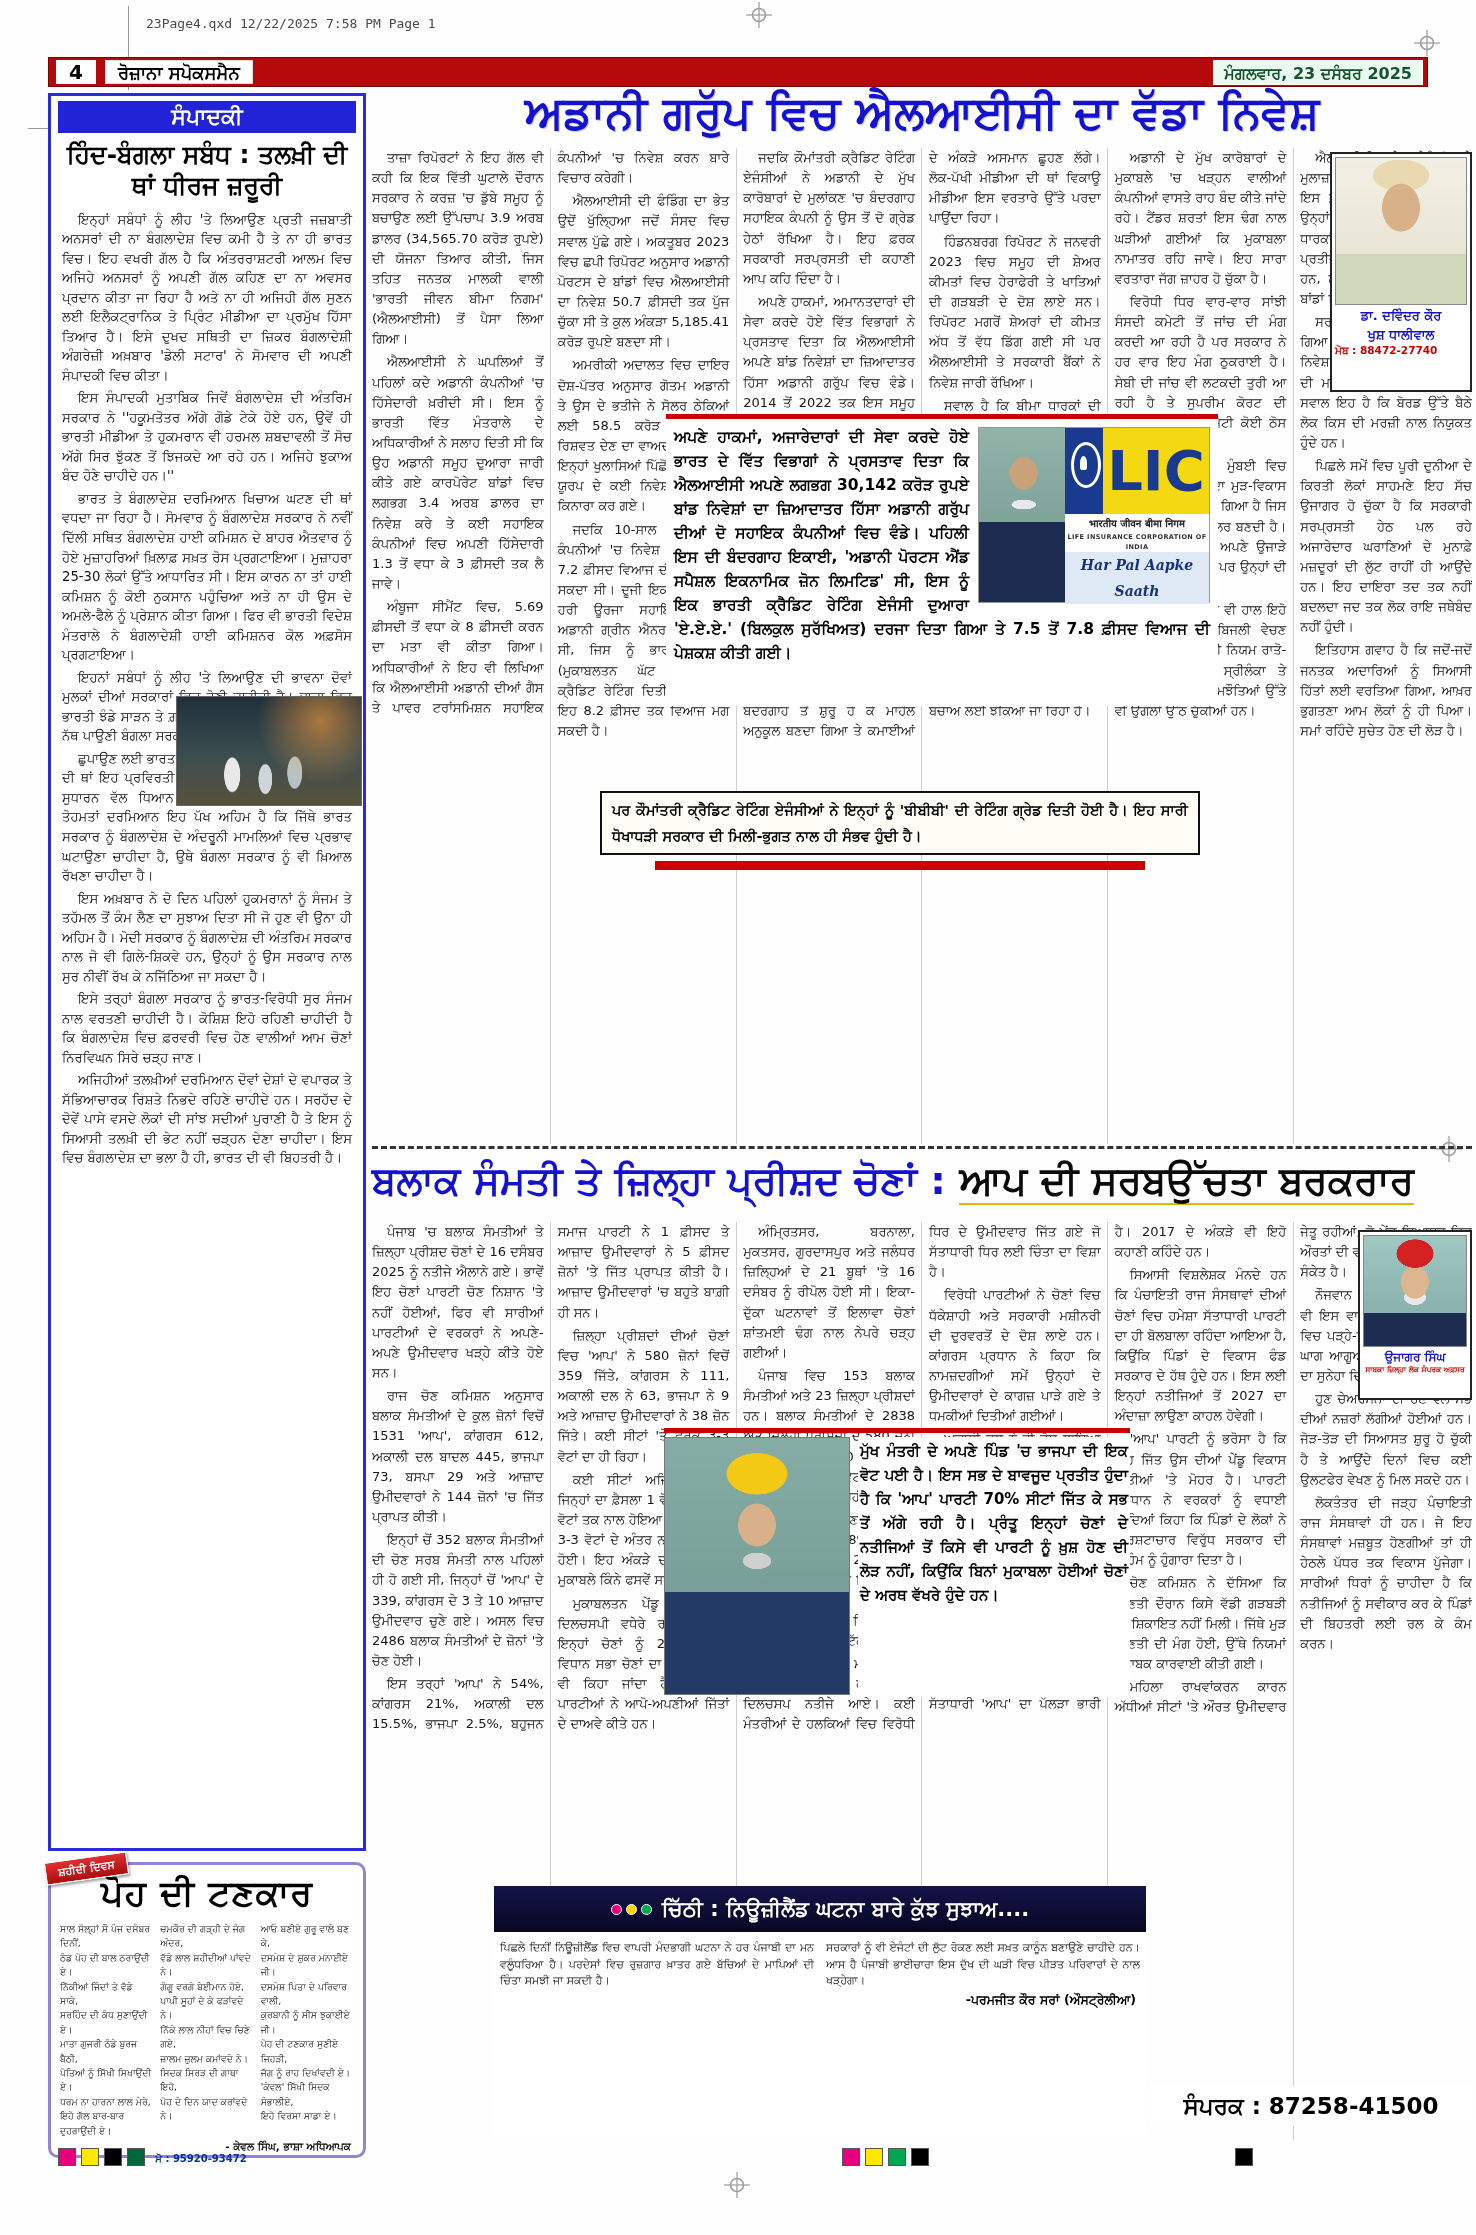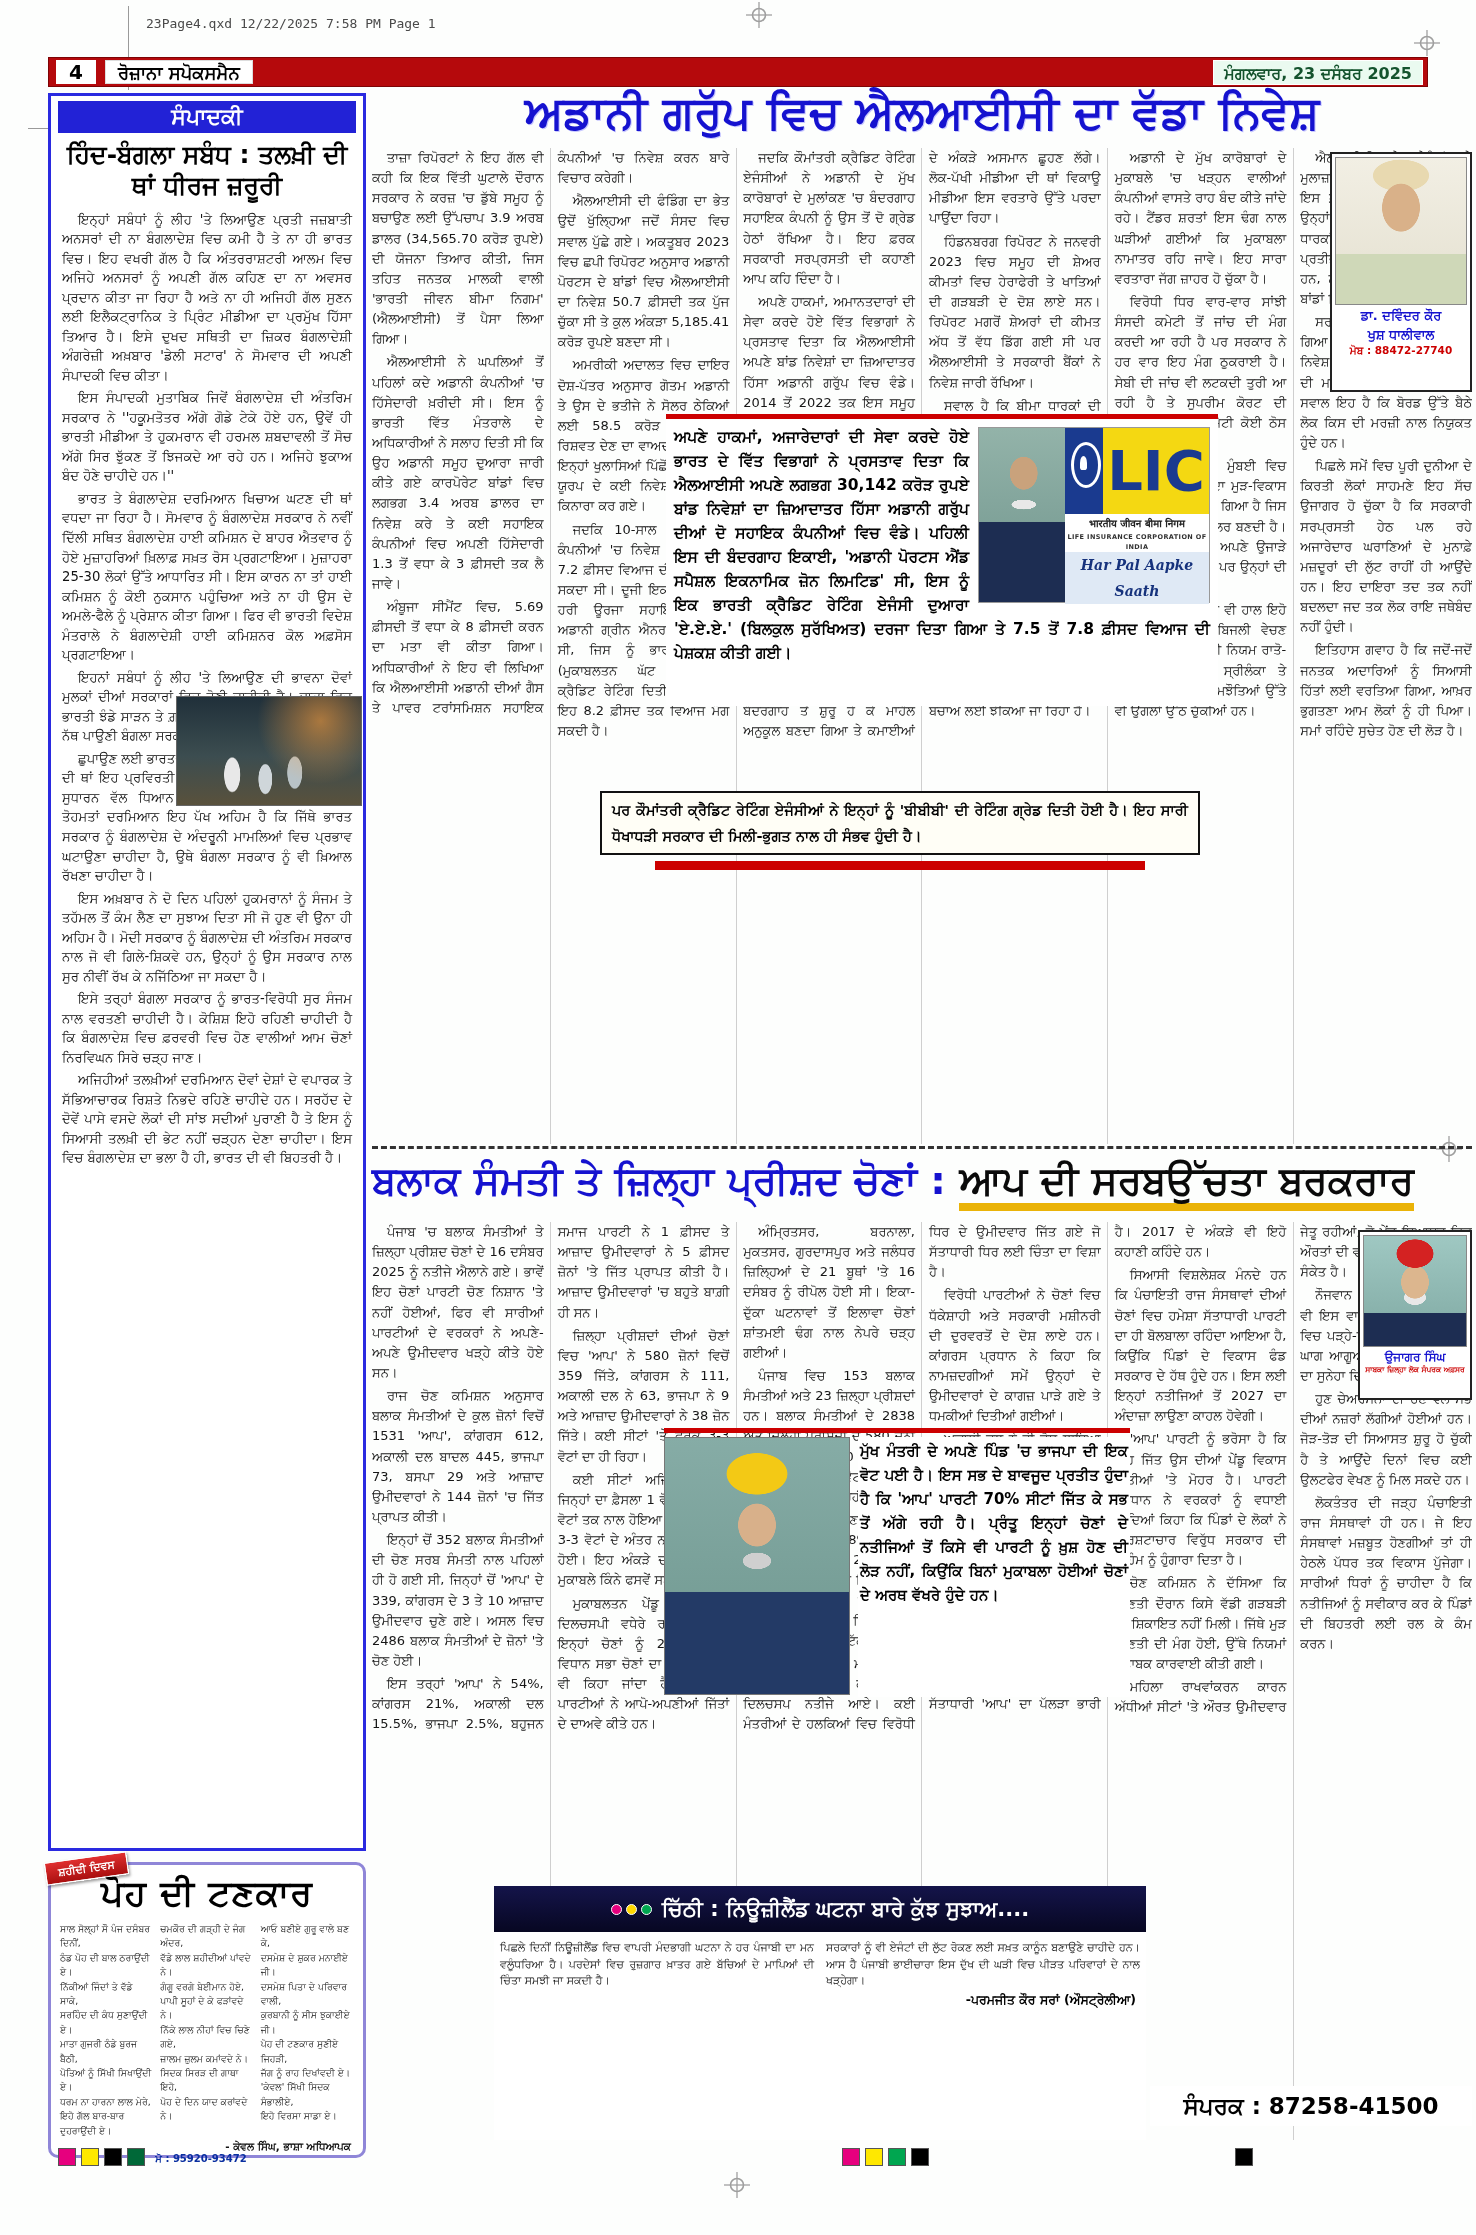--- a/index.html
+++ b/index.html
@@ -65,21 +65,21 @@
       linear-gradient(#f2efe4,#e4e0d0); }
   .a2-author { left:1358px; top:1230px; width:114px; height:170px; }
   .a2-author .ph { height:112px;
     background:
       radial-gradient(ellipse 26px 20px at 50% 16%, #d42222 70%, transparent 72%),
       radial-gradient(ellipse 22px 26px at 50% 42%, #dcb68e 62%, transparent 64%),
       radial-gradient(ellipse 18px 12px at 50% 56%, #e8e8e8 60%, transparent 62%),
       linear-gradient(to top, #1d2d52 30%, transparent 30%),
       linear-gradient(#9fc8c2,#7fa8a2); }
   .author-name { text-align:center; font-weight:bold; color:#1512cf; font-size:13px; line-height:1.25; margin-top:3px; }
-  .author-sub { text-align:center; font-weight:bold; color:#c00; font-size:10.5px; }
+  .author-sub { text-align:left; font-weight:bold; color:#c00; font-size:10.5px; }
   .author-sub2 { text-align:center; font-weight:bold; color:#c00; font-size:7.5px; }
 
   
   .q1 { left:666px; top:414px; width:552px; height:292px; border-top:5px solid #cc0000; padding:6px 8px; font-weight:bold; font-size:15.5px; line-height:1.55; text-align:justify; color:#000; }
   .q1-fig { float:right; width:232px; height:176px; margin:2px 0 5px 9px; display:flex; border:1px solid #999; }
   .adani-ph { width:86px; height:100%;
     background:
       radial-gradient(ellipse 22px 26px at 52% 26%, #c9a27c 62%, transparent 64%),
       radial-gradient(ellipse 20px 8px at 52% 44%, #e8e8e8 60%, transparent 62%),
       linear-gradient(to top, #1d2d52 46%, transparent 46%),
@@ -96,21 +96,21 @@
 
   
   .q2 { left:600px; top:791px; width:600px; height:64px; border:2px solid #111; background:#fffef6; padding:4px 10px; font-weight:bold; font-size:14.5px; line-height:1.8; text-align:justify; color:#000; }
   .q2-bar { position:absolute; left:655px; top:861px; width:490px; height:9px; background:#cc0000; }
 
   .dashsep { position:absolute; left:372px; top:1146px; width:1100px; border-top:3px dashed #333; }
 
   
   .a2-head { position:absolute; left:372px; top:1158px; width:1000px; text-align:center; font-size:39px; font-weight:bold; white-space:nowrap; }
   .a2-head .blue { color:#1512cf; }
-  .a2-head .black { color:#0a0a0a; border-bottom:8px solid #eab308; }
+  .a2-head .black { color:#0a0a0a; border-bottom:2px solid #eab308; }
 
   
   .mann-bar { position:absolute; left:664px; top:1428px; width:466px; height:5px; background:#cc0000; }
   .mann-ph { left:664px; top:1437px; width:186px; height:258px; border:1px solid #777;
     background:
       radial-gradient(ellipse 44px 30px at 50% 14%, #f3c915 68%, transparent 70%),
       radial-gradient(ellipse 30px 34px at 50% 34%, #d8b08a 62%, transparent 64%),
       radial-gradient(ellipse 24px 14px at 50% 48%, #cfcfcf 58%, transparent 60%),
       linear-gradient(to top, #233a66 40%, transparent 40%),
       linear-gradient(#86aca6,#6e968e); }

